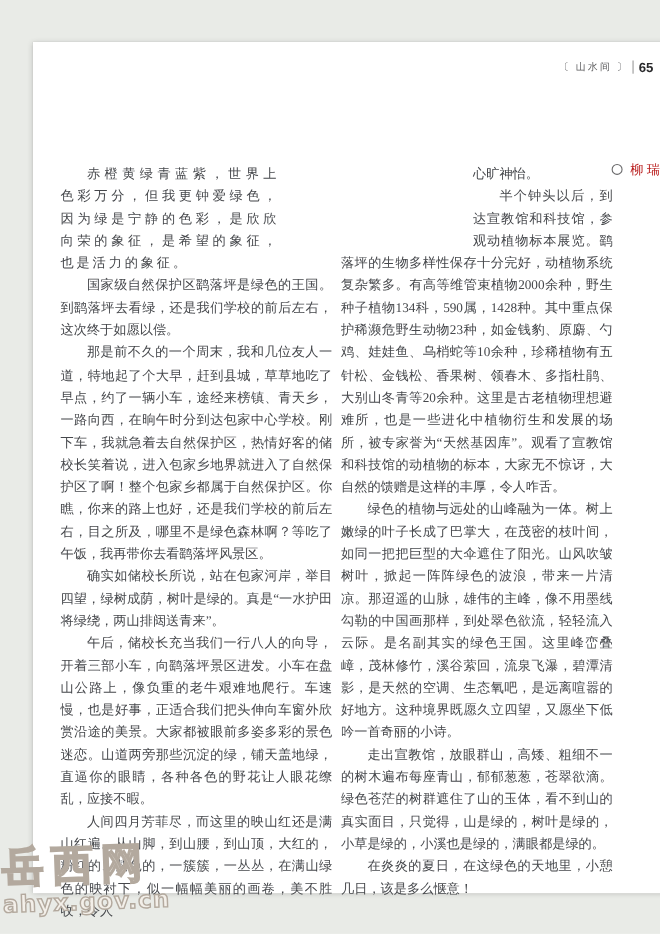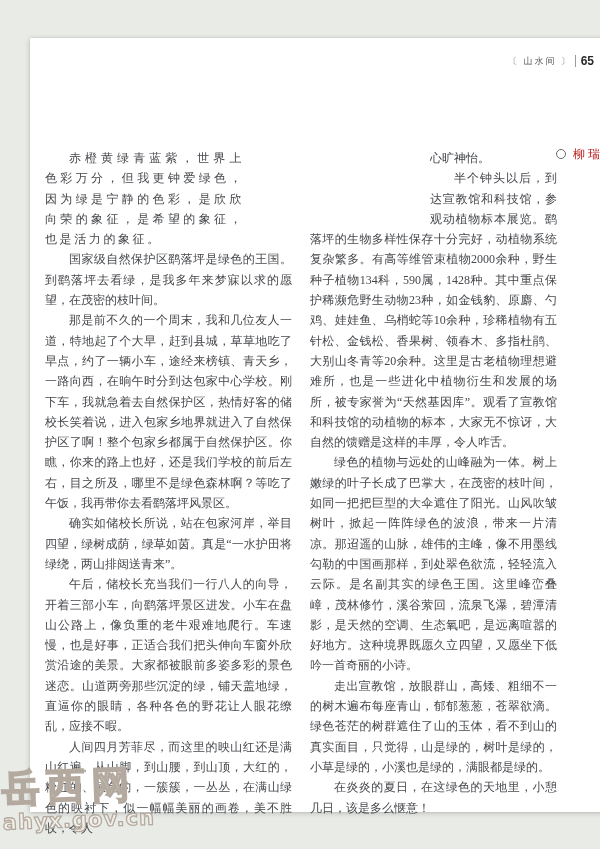--- a/index.html
+++ b/index.html
@@ -38,21 +38,21 @@
   .byline .ring{
     display:inline-block;width:8px;height:8px;border:1.5px solid #6a6a6c;
     border-radius:50%;margin-right:7px;vertical-align:-1px;background:#fff;
   }
   
   .col{
     position:absolute;top:110px;width:247px;
     font-size:12px;line-height:20.3px;color:#45474b;
     text-align:justify;
   }
-  .col-left{left:15px;}
+  .col-left{left:25px;}
   .col-right{left:280px;}
   .col p{margin:0;text-indent:2em;}
   .col p.no-indent{text-indent:0;}
   .lead-paragraph{
     width:199px;letter-spacing:2.6px;
   }
   .head-spacer{
     float:left;width:120px;height:81px;
   }
   
@@ -84,23 +84,23 @@
     <span class="pagenum">65</span>
   </div>
 
 
   <div class="byline">
     <span class="ring"></span><span>柳瑞林</span>
   </div>
 
   <div class="col col-left">
     <p class="lead-paragraph">赤橙黄绿青蓝紫，世界上色彩万分，但我更钟爱绿色，因为绿是宁静的色彩，是欣欣向荣的象征，是希望的象征，也是活力的象征。</p>
-    <p>国家级自然保护区鹞落坪是绿色的王国。到鹞落坪去看绿，是我多年来梦寐以求的愿望，在茂密的枝叶间。</p>
+    <p>国家级自然保护区鹞落坪是绿色的王国。到鹞落坪去看绿，还是我们学校的前后左右，这次终于如愿以偿。</p>
     <p>那是前不久的一个周末，我和几位友人一道，特地起了个大早，赶到县城，草草地吃了早点，约了一辆小车，途经来榜镇、青天乡，一路向西，在晌午时分到达包家中心学校。刚下车，我就急着去自然保护区，热情好客的储校长笑着说，进入包家乡地界就进入了自然保护区了啊！整个包家乡都属于自然保护区。你瞧，你来的路上也好，还是我们学校的前后左右，目之所及，哪里不是绿色森林啊？等吃了午饭，我再带你去看鹞落坪风景区。</p>
-    <p>确实如储校长所说，站在包家河岸，举目四望，绿树成荫，绿草如茵。真是“一水护田将绿绕，两山排闼送青来”。</p>
+    <p>确实如储校长所说，站在包家河岸，举目四望，绿树成荫，树叶是绿的。真是“一水护田将绿绕，两山排闼送青来”。</p>
     <p>午后，储校长充当我们一行八人的向导，开着三部小车，向鹞落坪景区进发。小车在盘山公路上，像负重的老牛艰难地爬行。车速慢，也是好事，正适合我们把头伸向车窗外欣赏沿途的美景。大家都被眼前多姿多彩的景色迷恋。山道两旁那些沉淀的绿，铺天盖地绿，直逼你的眼睛，各种各色的野花让人眼花缭乱，应接不暇。</p>
     <p>人间四月芳菲尽，而这里的映山红还是满山红遍。从山脚，到山腰，到山顶，大红的，粉红的、紫色的，一簇簇，一丛丛，在满山绿色的映衬下，似一幅幅美丽的画卷，美不胜收，令人</p>
   </div>
 
   <div class="col col-right">
     <div class="head-spacer"></div>
     <p class="no-indent">心旷神怡。</p>
     <p>半个钟头以后，到达宣教馆和科技馆，参观动植物标本展览。鹞落坪的生物多样性保存十分完好，动植物系统复杂繁多。有高等维管束植物2000余种，野生种子植物134科，590属，1428种。其中重点保护稀濒危野生动物23种，如金钱豹、原麝、勺鸡、娃娃鱼、乌梢蛇等10余种，珍稀植物有五针松、金钱松、香果树、领春木、多指杜鹃、大别山冬青等20余种。这里是古老植物理想避难所，也是一些进化中植物衍生和发展的场所，被专家誉为“天然基因库”。观看了宣教馆和科技馆的动植物的标本，大家无不惊讶，大自然的馈赠是这样的丰厚，令人咋舌。</p>
     <p>绿色的植物与远处的山峰融为一体。树上嫩绿的叶子长成了巴掌大，在茂密的枝叶间，如同一把把巨型的大伞遮住了阳光。山风吹皱树叶，掀起一阵阵绿色的波浪，带来一片清凉。那迢遥的山脉，雄伟的主峰，像不用墨线勾勒的中国画那样，到处翠色欲流，轻轻流入云际。是名副其实的绿色王国。这里峰峦叠嶂，茂林修竹，溪谷萦回，流泉飞瀑，碧潭清影，是天然的空调、生态氧吧，是远离喧嚣的好地方。这种境界既愿久立四望，又愿坐下低吟一首奇丽的小诗。</p>
     <p>走出宣教馆，放眼群山，高矮、粗细不一的树木遍布每座青山，郁郁葱葱，苍翠欲滴。绿色苍茫的树群遮住了山的玉体，看不到山的真实面目，只觉得，山是绿的，树叶是绿的，小草是绿的，小溪也是绿的，满眼都是绿的。</p>

